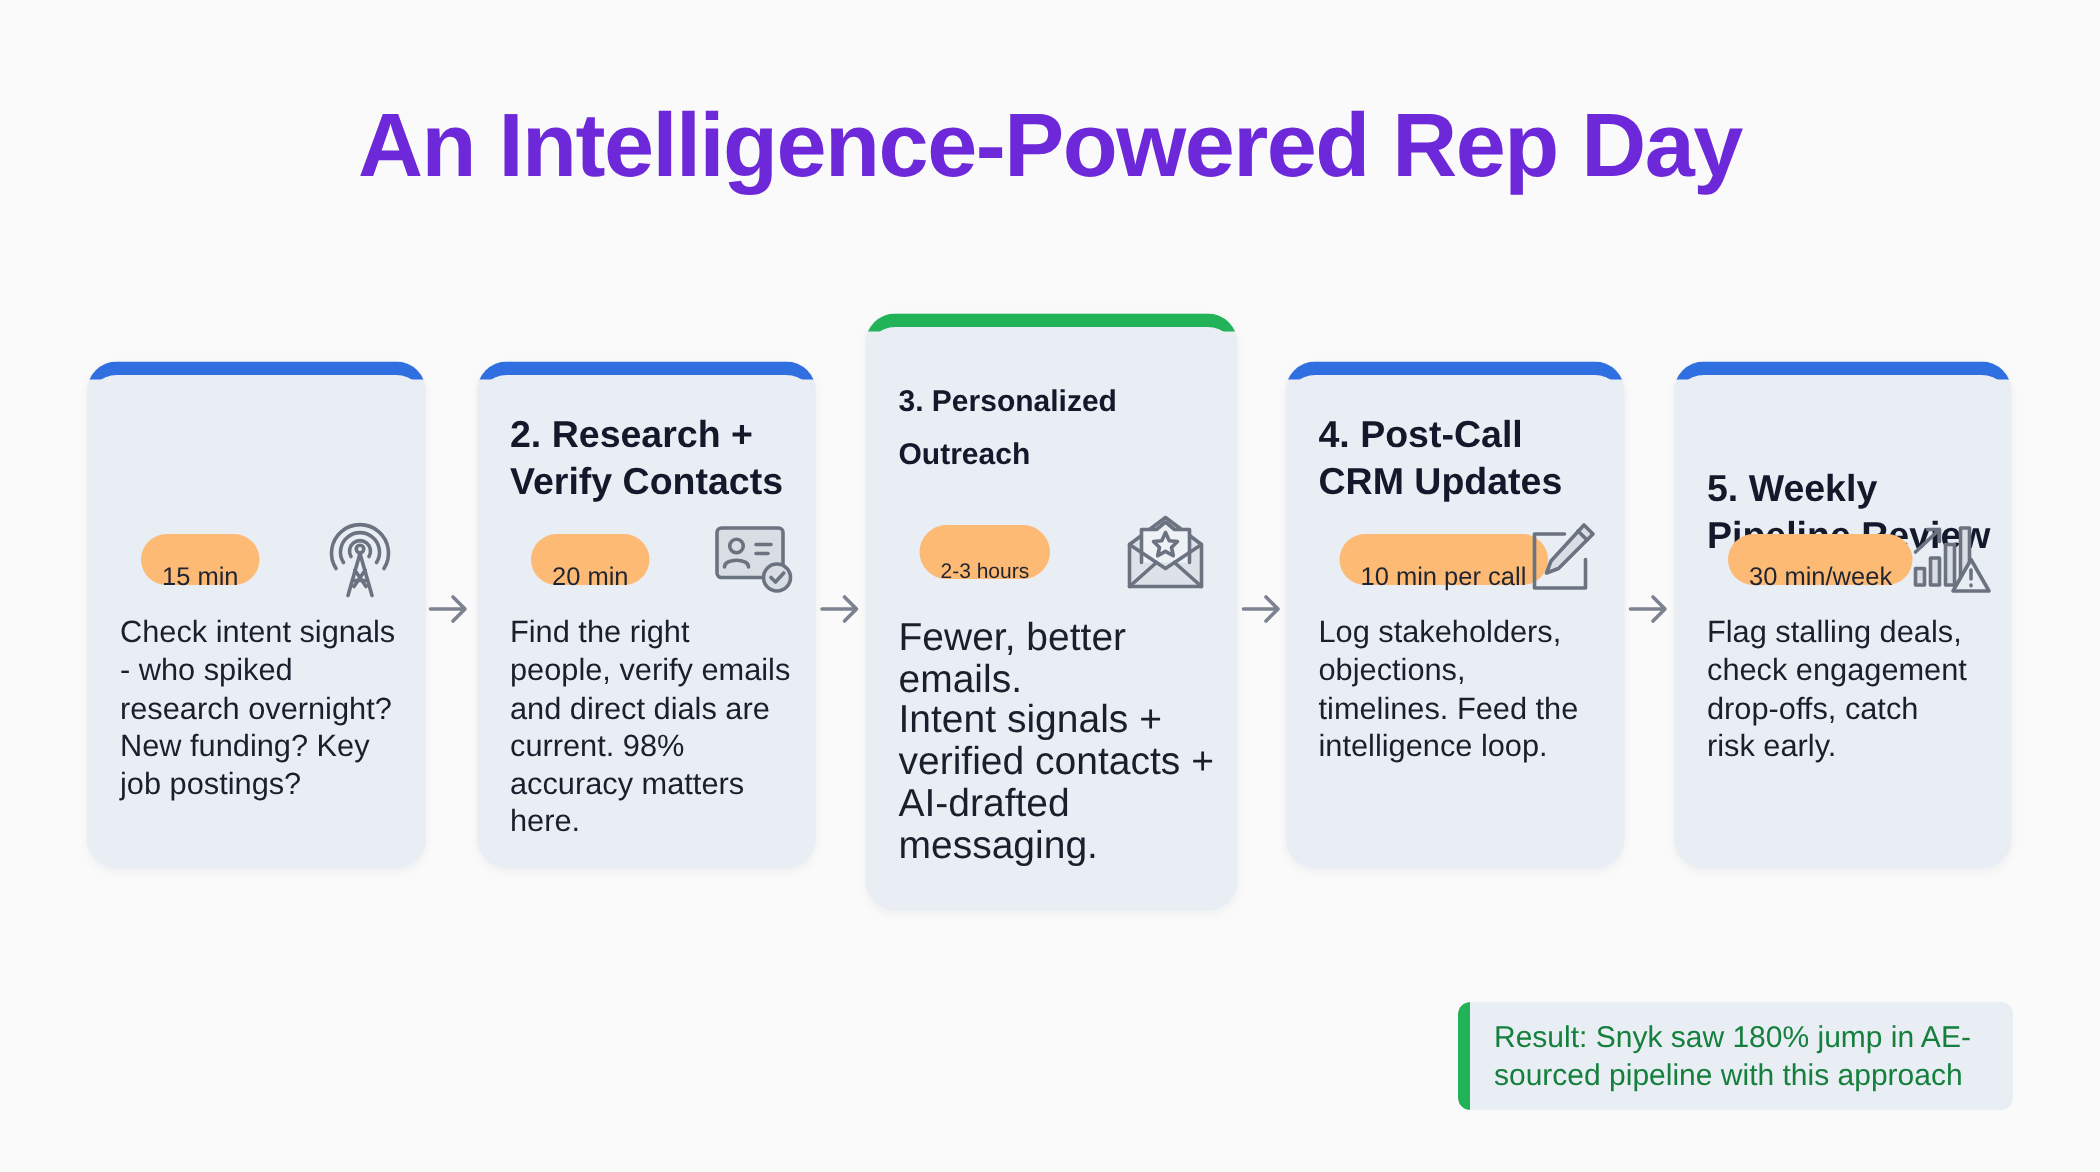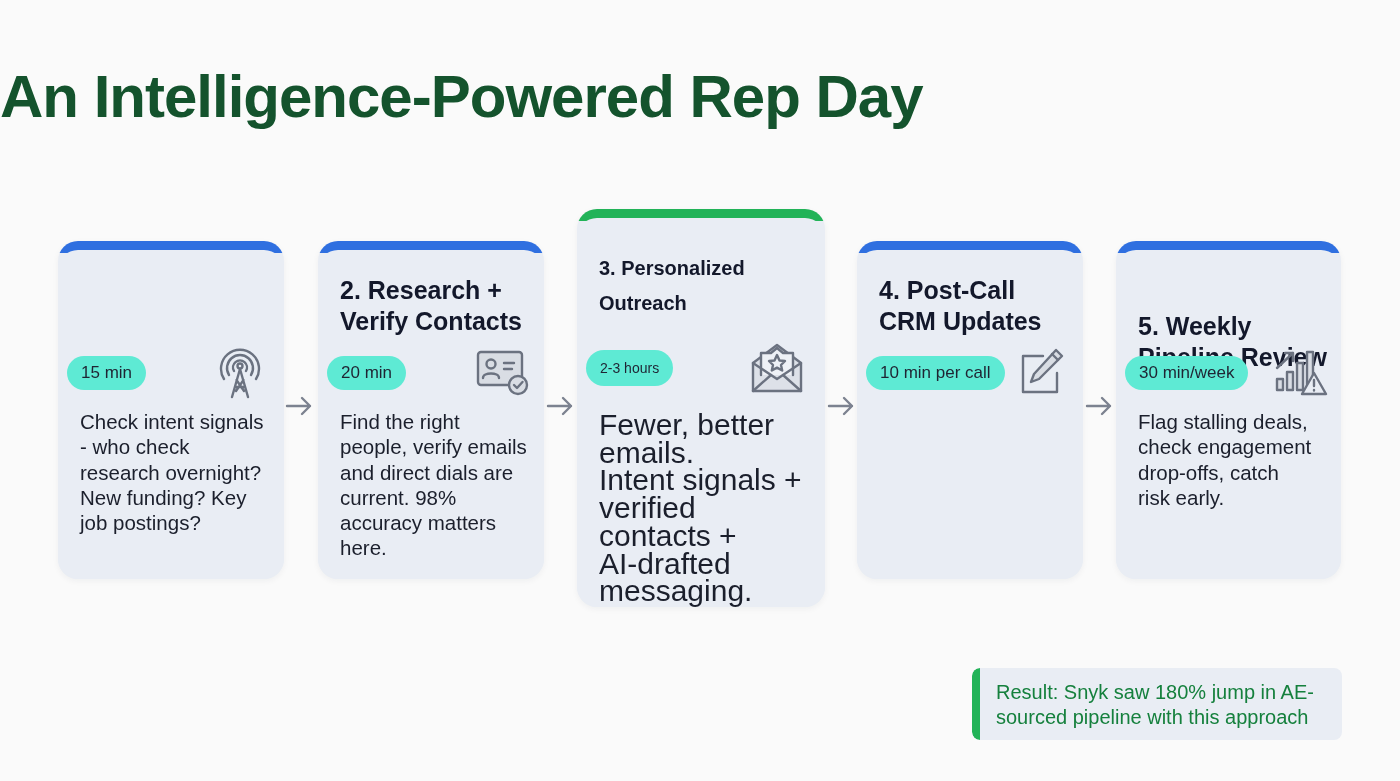--- a/index.html
+++ b/index.html
@@ -6,26 +6,26 @@
     html, body { width: 1400px; height: 781px; overflow: hidden; }
     body {
       background: #fafafa;
       font-family: "Liberation Sans", sans-serif;
       color: #13182b;
       position: relative;
     }
     .title {
       position: absolute;
       left: 0; top: 62px; width: 1400px;
-      text-align: left;
+      text-align: center;
       font-family: "Liberation Sans", sans-serif;
       font-weight: 700;
       font-size: 60px;
       letter-spacing: -1px;
-      color: #14532d;
+      color: #6d28d9;
     }
     .card {
       position: absolute;
       background: #e9edf4;
       border-radius: 20px;
       overflow: hidden;
       box-shadow: 0 2px 6px rgba(20,30,60,0.05);
     }
     .card::before {
       content: "";
@@ -45,25 +45,25 @@
       position: absolute;
       left: 22px; right: 12px;
       font-weight: 700;
       font-size: 25px;
       line-height: 31px;
       color: #13182b;
       white-space: pre-line;
     }
     .pill {
       position: absolute;
-      left: 9px;
+      left: 36px;
       height: 34px;
-      padding: 0 14px;
+      padding: 12px 14px;
       border-radius: 17px;
-      background: #5eead4;
+      background: #fdba74;
       font-size: 17px;
       line-height: 34px;
       color: #1f2433;
       white-space: nowrap;
     }
     .icon {
       position: absolute;
       width: 56px; height: 50px;
       color: #6b7280;
     }
@@ -71,21 +71,21 @@
     .desc {
       position: absolute;
       left: 22px; right: 10px;
       font-size: 20.5px;
       line-height: 25.3px;
       color: #1b1f2c;
       white-space: pre-line;
     }
     .card.big .card-title { font-size: 20px; line-height: 35px; }
     .card.big .pill { font-size: 14px; height: 36px; line-height: 36px; border-radius: 18px; }
-    .card.big .desc { font-size: 30px; line-height: 27.7px; }
+    .card.big .desc { font-size: 26px; line-height: 27.7px; }
     .arrow {
       position: absolute;
       width: 30px; height: 24px;
       color: #7c8290;
     }
     .arrow svg { width: 100%; height: 100%; display: block; }
     .result {
       position: absolute;
       left: 972px; top: 668px;
       width: 370px; height: 72px;
@@ -119,21 +119,21 @@
   <div class="icon" style="left:155px; top:104px; width:54px; height:56px;">
     <svg viewBox="0 0 54 56" fill="none" stroke="currentColor" stroke-width="2.4" stroke-linecap="round" stroke-linejoin="round">
       <path d="M11 34 A19 19 0 1 1 43 34"></path>
       <path d="M16 30 A13 13 0 1 1 38 30"></path>
       <path d="M21 26 A7 7 0 1 1 33 26"></path>
       <circle cx="27" cy="21" r="2.5"></circle>
       <path d="M27 24 L19 52 M27 24 L35 52 M22 42 L32 42 M23.5 35 L31 46 M30.5 35 L23 46"></path>
     </svg>
   </div>
   <div class="desc" style="top:168px;">Check intent signals
-- who check
+- who spiked
 research overnight?
 New funding? Key
 job postings?</div>
 </div>
 
 <div class="arrow" style="left:284px; top:394px;">
   <svg viewBox="0 0 30 24" fill="none" stroke="currentColor" stroke-width="2.4" stroke-linecap="round" stroke-linejoin="round">
     <path d="M3 12 H26 M18 4 L26 12 L18 20"></path>
   </svg>
 </div>
@@ -199,20 +199,24 @@
   <div class="card-title" style="top:34px;">4. Post-Call
 CRM Updates</div>
   <div class="pill" style="top:115px;">10 min per call</div>
   <div class="icon" style="left:162px; top:106px; width:46px; height:48px;">
     <svg viewBox="0 0 46 48" fill="none" stroke="currentColor" stroke-width="2.4" stroke-linecap="round" stroke-linejoin="round">
       <path d="M24 9 H4 V45 H38 V26"></path>
       <path d="M37 3 L43 9 L20 32 L12 35 L15 27 Z" fill="#d9dde4"></path>
       <path d="M33 7 L39 13"></path>
     </svg>
   </div>
+  <div class="desc" style="top:168px;">Log stakeholders,
+objections,
+timelines. Feed the
+intelligence loop.</div>
 </div>
 
 <div class="arrow" style="left:1084px; top:394px;">
   <svg viewBox="0 0 30 24" fill="none" stroke="currentColor" stroke-width="2.4" stroke-linecap="round" stroke-linejoin="round">
     <path d="M3 12 H26 M18 4 L26 12 L18 20"></path>
   </svg>
 </div>
 
 <div class="card" style="left:1116px; top:241px; width:225px; height:338px; --accent:#2f6fe0;">
   <div class="inner"></div>

